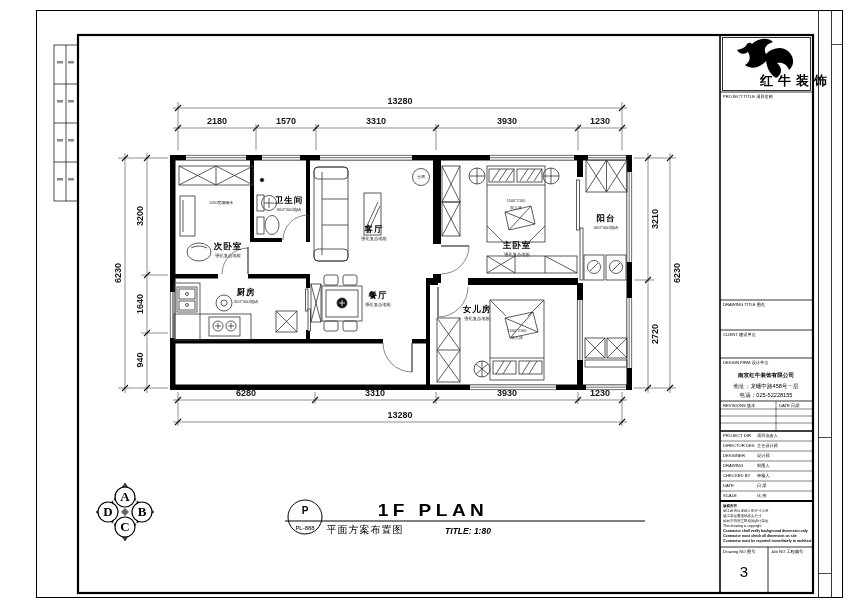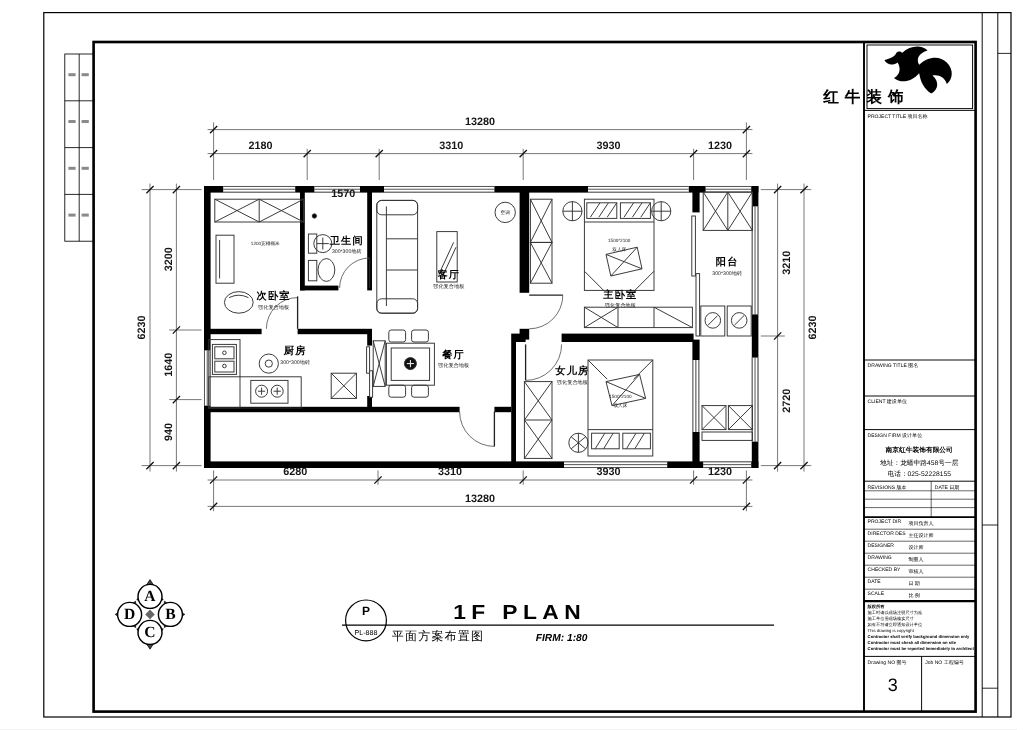--- a/index.html
+++ b/index.html
@@ -345,21 +345,21 @@
       <line x1="720" y1="501" x2="813" y2="501" stroke-width="1.8"></line>
       <line x1="720" y1="547" x2="813" y2="547"></line>
       <line x1="768" y1="547" x2="768" y2="593"></line>
     </g>
 
     <path d="M752,44 C758,38 768,37 773,42 C766,44 763,49 766,54 C773,47 783,46 789,52 C795,58 794,66 789,70 C787,64 782,62 777,63 C783,68 782,75 776,78 C770,74 767,68 766,61 C760,68 751,70 745,65 C750,62 751,57 748,52 C744,55 739,54 737,50 C742,49 746,47 747,44 C749,42 751,43 752,44 Z" fill="#000"></path>
   </svg>
 
   <div class="dim ctr" style="left:400px;top:101px;">13280</div>
   <div class="dim ctr" style="left:217px;top:121px;">2180</div>
-  <div class="dim ctr" style="left:286px;top:121px;margin-top:40px;">1570</div>
+  <div class="dim ctr" style="left:286px;top:121px;">1570</div>
   <div class="dim ctr" style="left:376px;top:121px;">3310</div>
   <div class="dim ctr" style="left:507px;top:121px;">3930</div>
   <div class="dim ctr" style="left:600px;top:121px;">1230</div>
 
   <div class="dim ctr" style="left:246px;top:393px;">6280</div>
   <div class="dim ctr" style="left:375px;top:393px;">3310</div>
   <div class="dim ctr" style="left:507px;top:393px;">3930</div>
   <div class="dim ctr" style="left:600px;top:393px;">1230</div>
   <div class="dim ctr" style="left:400px;top:415px;">13280</div>
 
@@ -393,28 +393,28 @@
   <div class="tiny" style="left:221px;top:203px;">1200宽榻榻米</div>
   <div class="tiny" style="left:516px;top:201px;">1500*2100</div>
   <div class="tiny" style="left:516px;top:208px;">双人床</div>
   <div class="tiny" style="left:517px;top:331px;">1500*2100</div>
   <div class="tiny" style="left:517px;top:338px;">双人床</div>
 
   <div class="stampP" style="left:305px;top:510px;">P</div>
   <div class="stampC" style="left:305px;top:528px;">PL-888</div>
   <div class="bigtitle" style="left:433px;top:511px;">1F PLAN</div>
   <div class="cntitle" style="left:365px;top:530px;">平面方案布置图</div>
-  <div class="scale" style="left:468px;top:531px;">FIRM: 1:80</div>
+  <div class="scale" style="left:468px;top:531px;">TITLE: 1:80</div>
 
   <div class="cletter" style="left:125px;top:497px;">A</div>
   <div class="cletter" style="left:142px;top:512px;">B</div>
   <div class="cletter" style="left:125px;top:527px;">C</div>
   <div class="cletter" style="left:108px;top:512px;">D</div>
 
-  <div class="brand" style="left:722px;top:81px;">红牛装饰</div>
+  <div class="brand" style="left:796px;top:81px;">红牛装饰</div>
   <div class="tbl" style="left:723px;top:94px;">PROJECT TITLE 项目名称</div>
   <div class="tbl" style="left:723px;top:302px;">DRAWING TITLE 图名</div>
   <div class="tbl" style="left:723px;top:332px;">CLIENT 建设单位</div>
   <div class="tbl" style="left:723px;top:360px;">DESIGN FIRM 设计单位</div>
   <div class="tbc" style="left:766px;top:375px;font-weight:700;">南京红牛装饰有限公司</div>
   <div class="tbc" style="left:766px;top:386px;">地址：龙蟠中路458号一层</div>
   <div class="tbc" style="left:766px;top:395px;">电话：025-52228155</div>
   <div class="tbl" style="left:723px;top:403px;">REVISIONS 版本</div>
   <div class="tbl" style="left:779px;top:403px;">DATE 日期</div>
 

